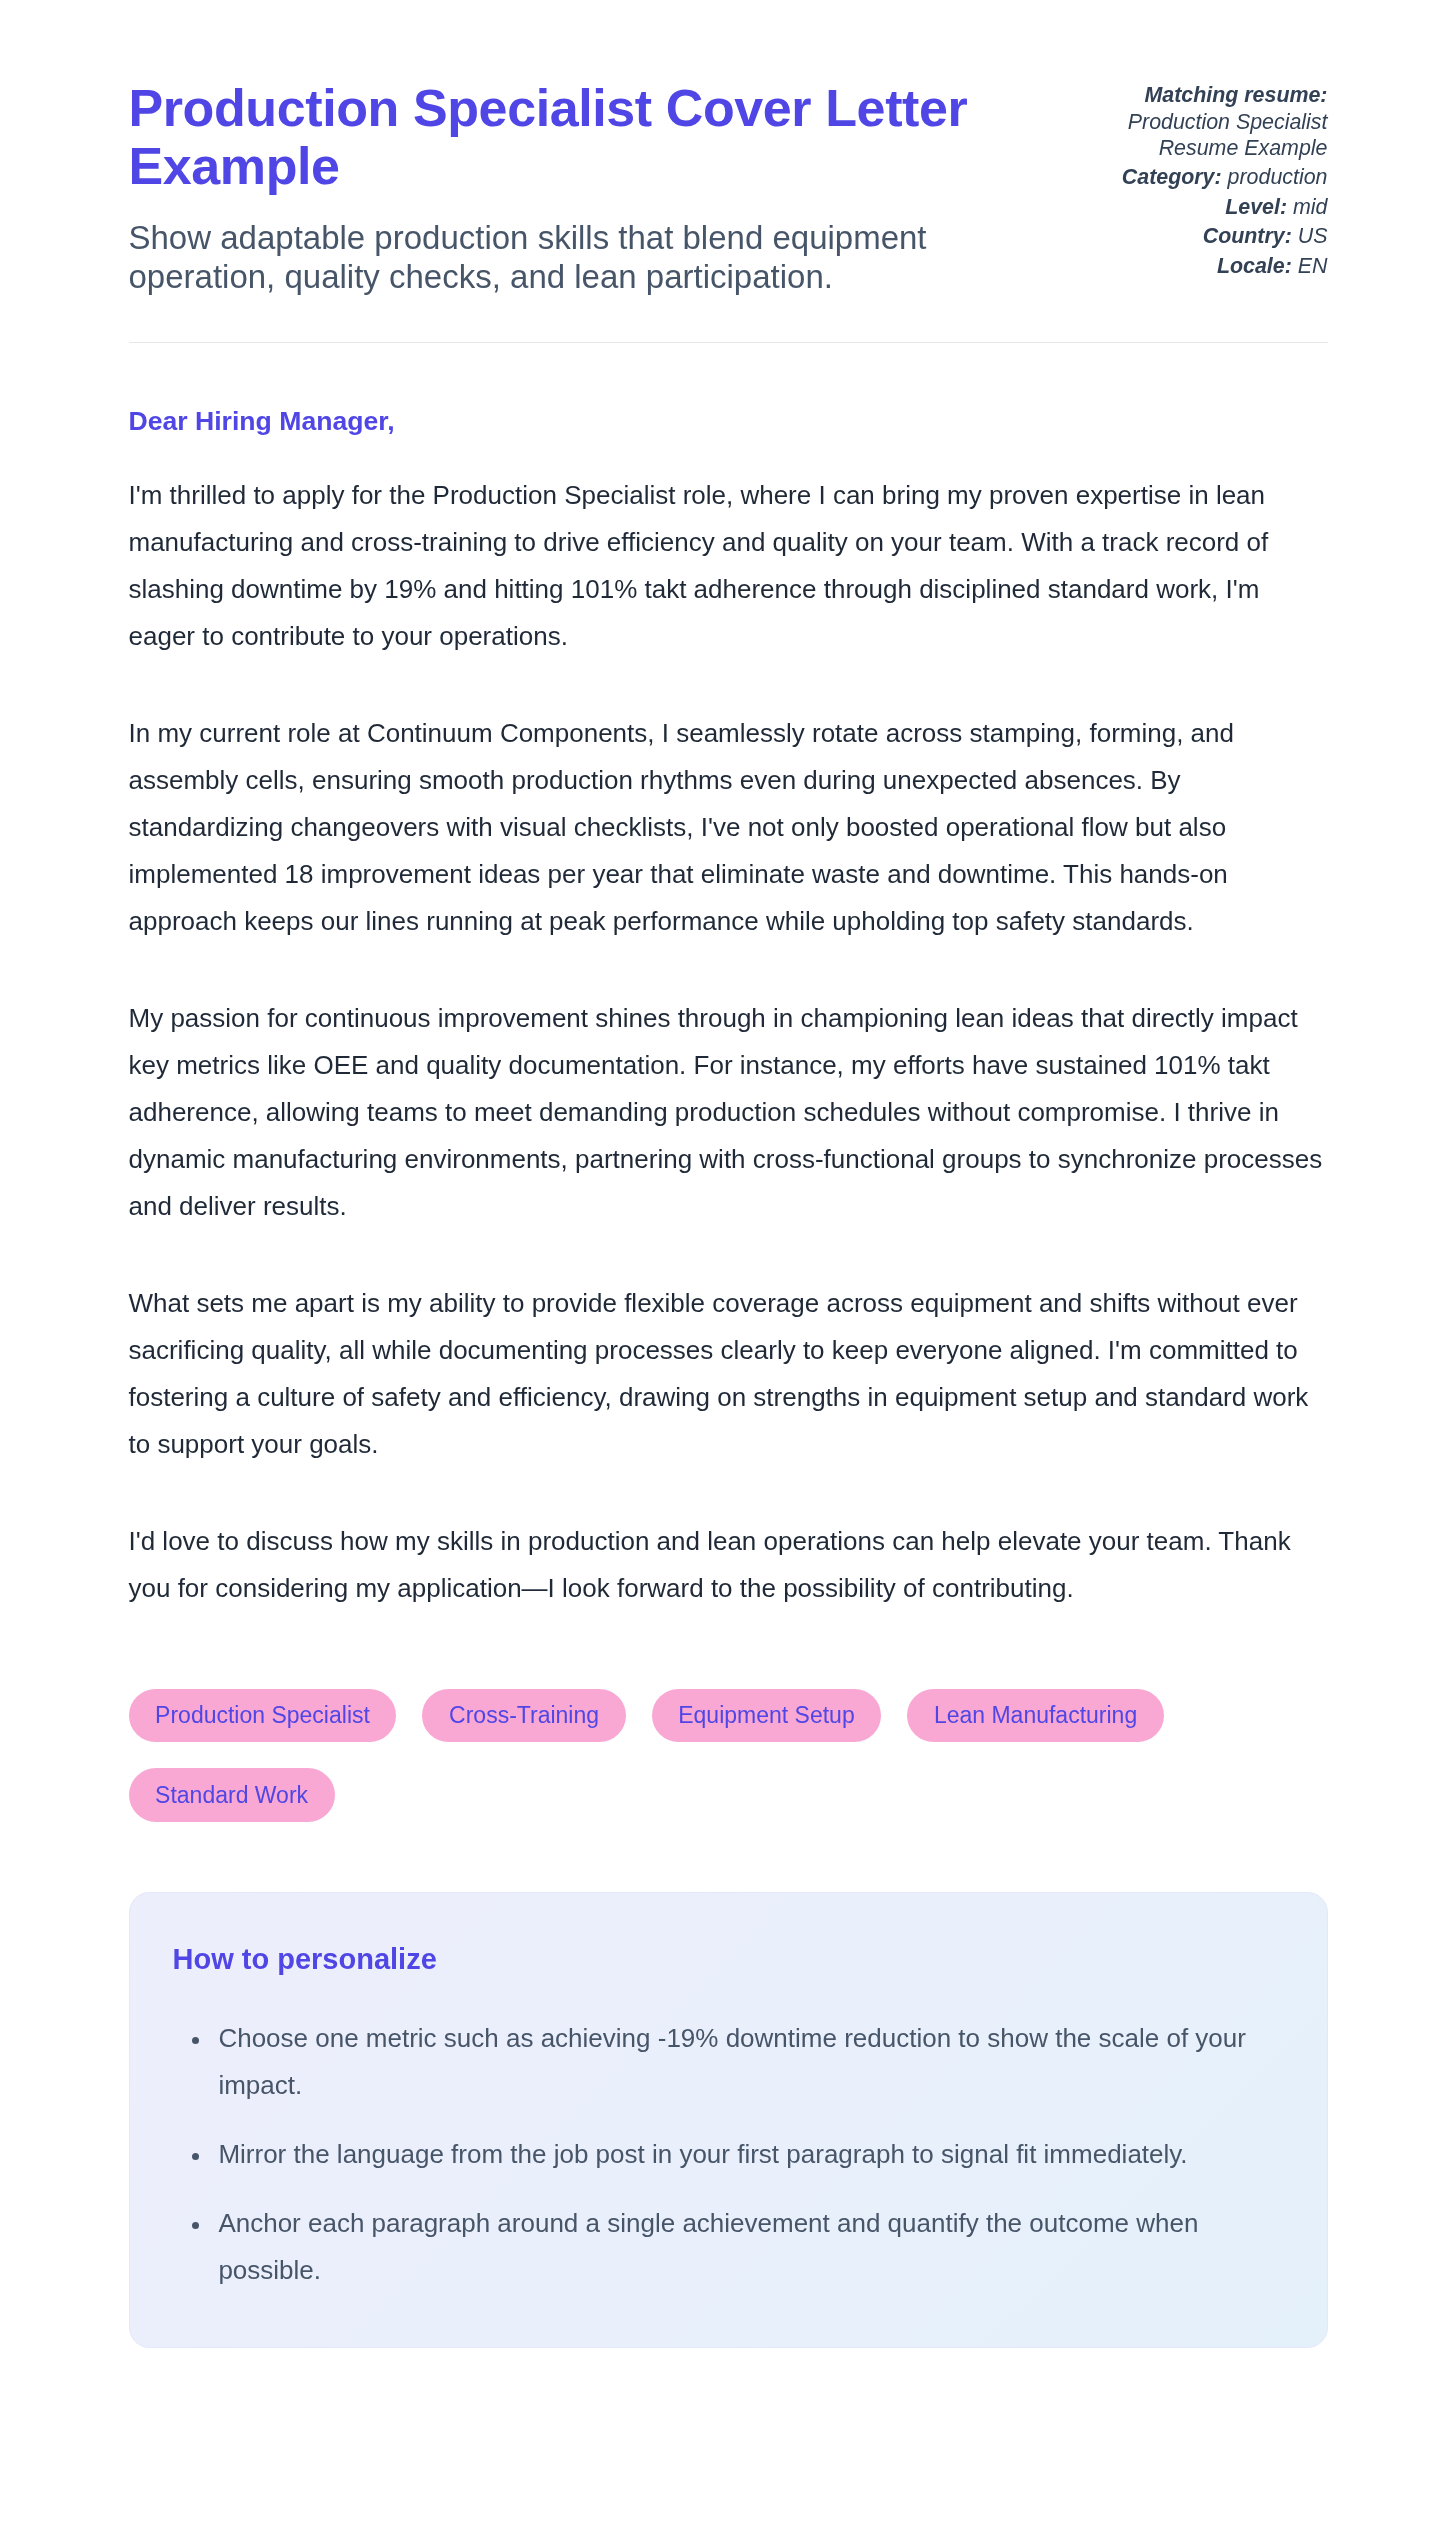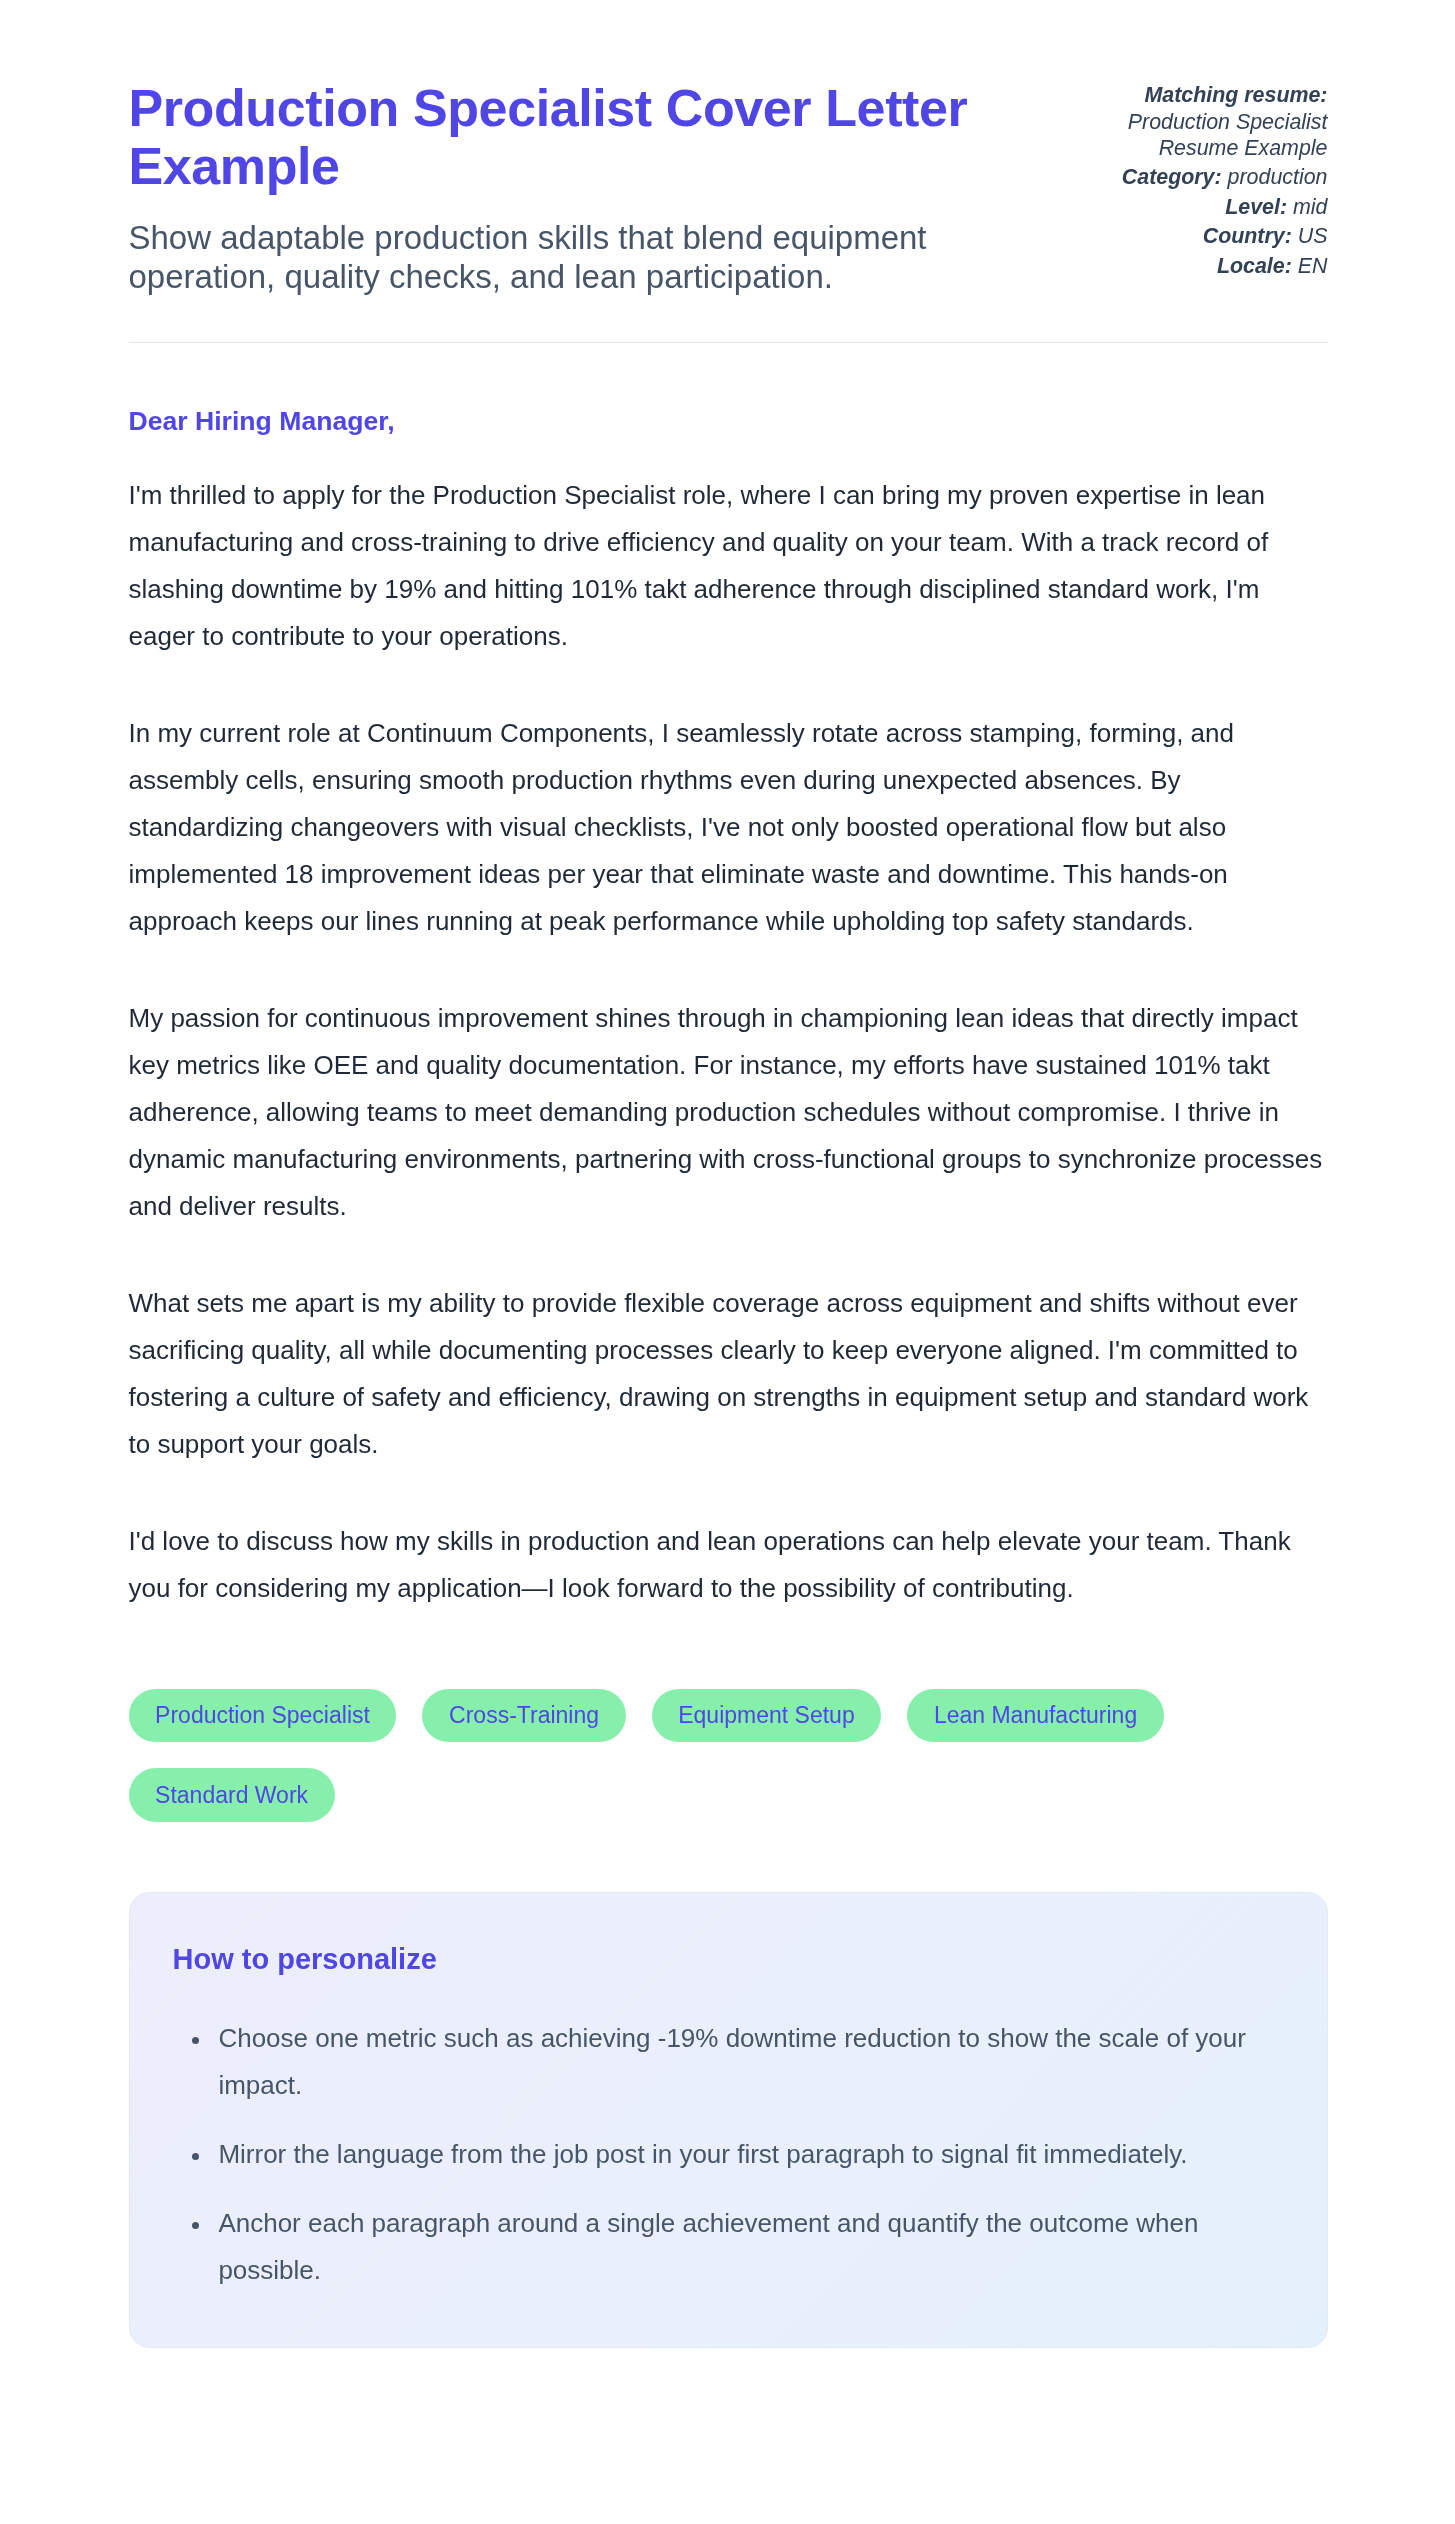--- a/index.html
+++ b/index.html
@@ -95,21 +95,21 @@
 
   
   .tags {
     margin-top: 77px;
     display: flex;
     flex-wrap: wrap;
     gap: 26px;
   }
   .tag {
     display: inline-block;
-    background: #86efac;
+    background: #f9a8d4;
     color: #4f46e5;
     font-size: 23px;
     line-height: 1;
     padding: 15.4px 26.6px;
     border-radius: 856px;
     white-space: nowrap;
   }
 
   
   .tips-box {

